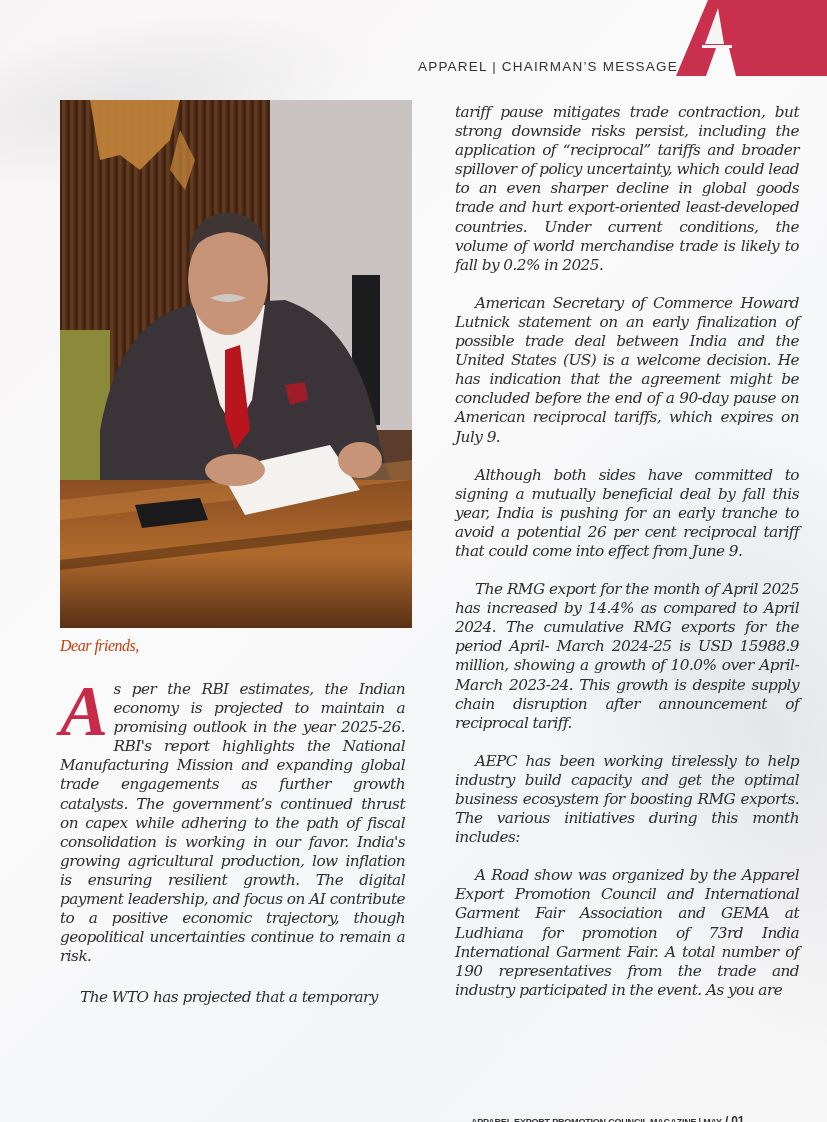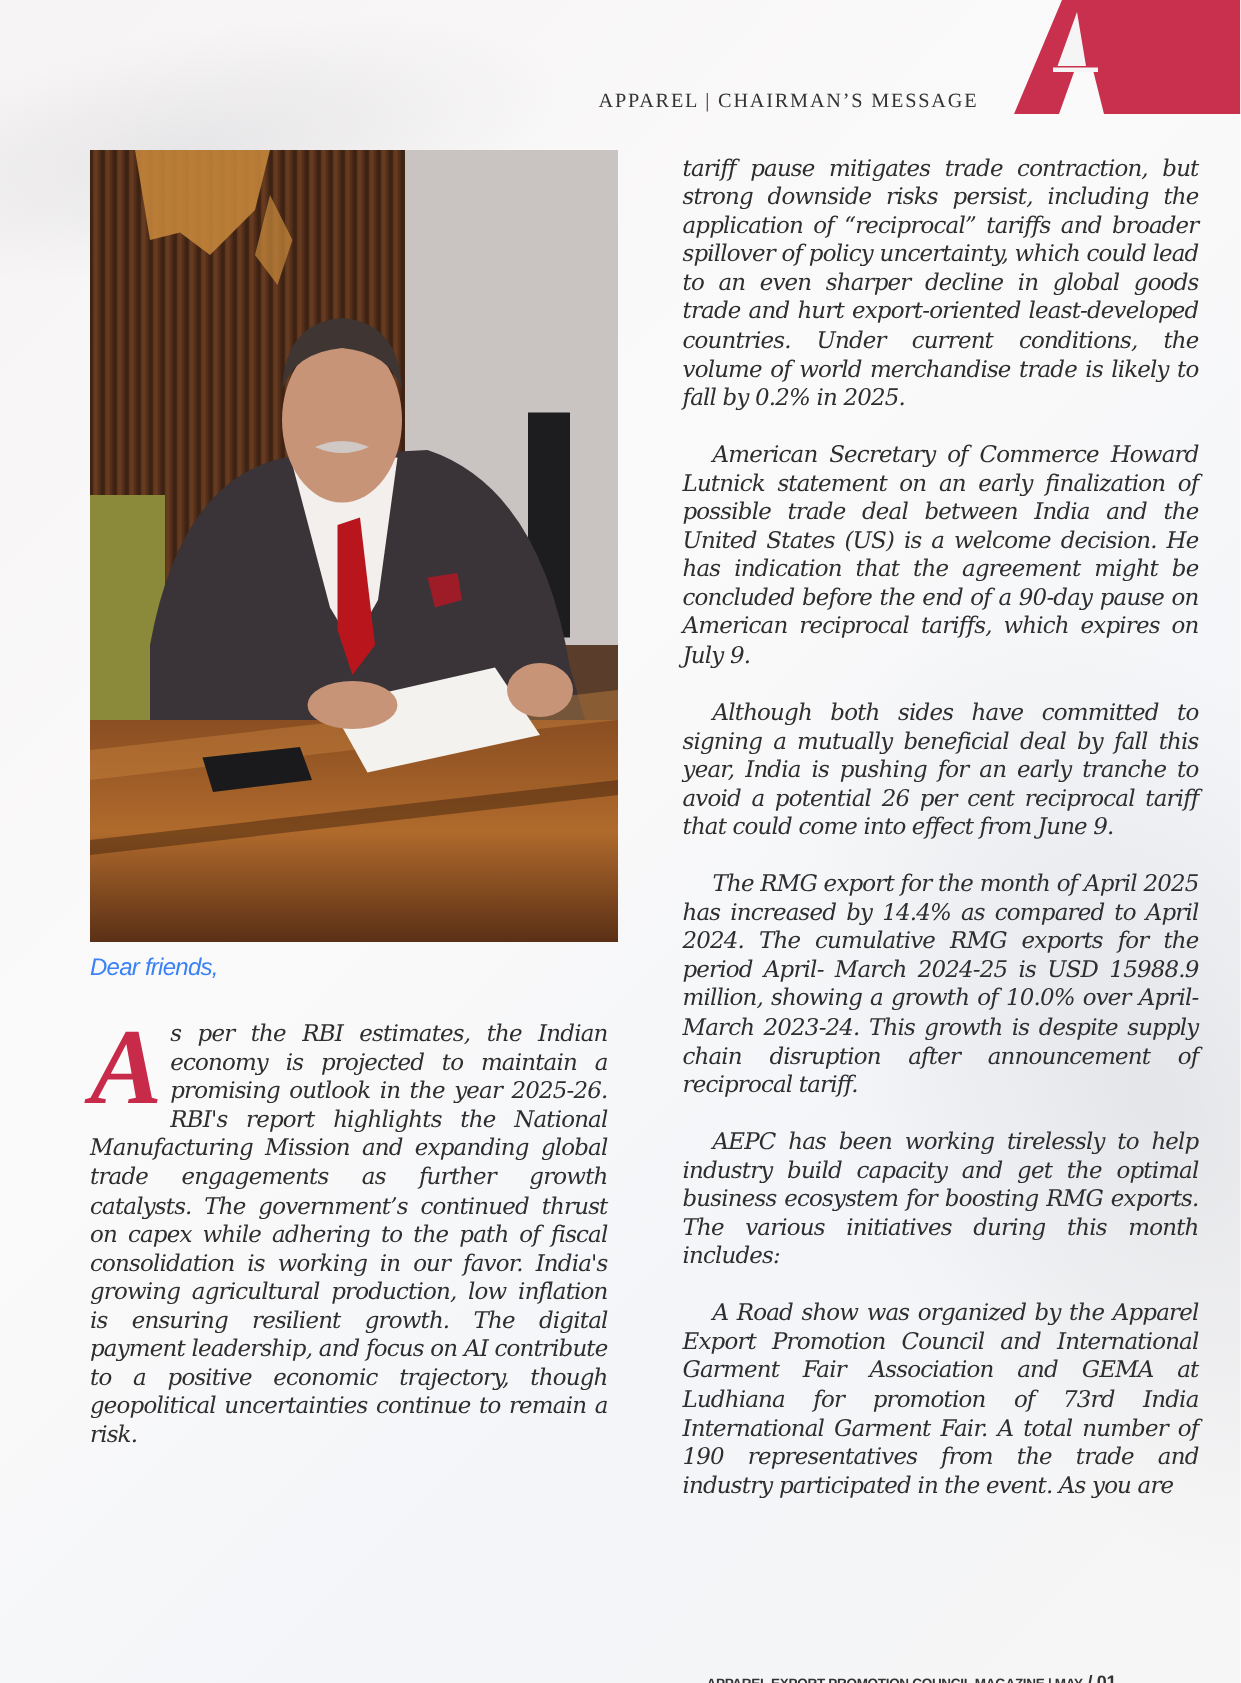--- a/index.html
+++ b/index.html
@@ -7,40 +7,40 @@
     width: 827px; height: 1122px; position: relative; overflow: hidden;
     background: linear-gradient(135deg, #f6f4f4 0%, #fbfafa 40%, #f3f5f8 70%, #f7f6f6 100%);
     font-family: "DejaVu Serif", serif;
     color: #2b2b2b;
   }
   .swirl {
     position: absolute; border-radius: 50%;
     background: radial-gradient(ellipse at center, rgba(200,200,205,0.35) 0%, rgba(230,230,235,0) 70%);
   }
   .header-title {
-    position: absolute; left: 399px; top: 59px;
-    font-family: Liberation Serif, serif; font-size: 13.5px; letter-spacing: 1.2px;
+    position: absolute; left: 418px; top: 59px;
+    font-family: Liberation Sans, sans-serif; font-size: 13.5px; letter-spacing: 1.2px;
     color: #333;
   }
   .logo-a { position: absolute; left: 676px; top: 0; width: 151px; height: 76px; }
   .photo {
     position: absolute; left: 60px; top: 100px; width: 352px; height: 528px; overflow: hidden;
     background: #5a3e2b;
   }
   .photo svg { width: 100%; height: 100%; display: block; }
   .text {
     position: absolute; font-style: italic; font-size: 15.3px; line-height: 19.1px;
     text-align: justify; color: #2e2e2e; font-family: "DejaVu Serif", serif;
     letter-spacing: -0.55px;
   }
   .text p { margin: 0 0 19px 0; text-indent: 20px; }
   .text p.noind { text-indent: 0; }
   .greeting {
     position: absolute; left: 60px; top: 637px; font-style: italic; font-size: 16px;
-    color: #3b82f6; font-family: Liberation Sans, sans-serif; letter-spacing: -0.5px;
+    color: #c2410c; font-family: Liberation Serif, serif; letter-spacing: -0.5px;
   }
   .dropcap {
     float: left; font-family: "Liberation Serif", serif; font-style: italic;
     font-size: 72px; line-height: 58px; color: #c82a4a; margin: 2px 6px 0 0; font-weight: bold;
   }
   .footer {
     position: absolute; left: 471px; top: 1114px;
     font-family: "Liberation Sans", sans-serif; font-weight: bold; font-size: 9px; color: #333;
     letter-spacing: -0.2px;
   }
@@ -100,20 +100,21 @@
     <ellipse cx="300" cy="360" rx="22" ry="18" fill="#c79477"></ellipse>
   </svg>
 </div>
 
 <div class="greeting">Dear friends,</div>
 
 <div class="text" style="left:60px; top:680px; width:345px;">
   <p class="noind">
     <span class="dropcap">A</span><span>s per the RBI estimates, the Indian economy is projected to maintain a promising outlook in the year 2025-26. RBI's report highlights the National Manufacturing Mission and expanding global trade engagements as further growth catalysts.  The government’s continued thrust on capex while adhering to the path of fiscal consolidation is working in our favor. India's growing agricultural production, low inflation is ensuring resilient growth. The digital payment leadership, and focus on AI contribute to a positive economic trajectory, though geopolitical uncertainties continue to remain a risk.</span>
   </p>
+  <p style="margin-top:22px;">The WTO has projected that a temporary</p>
 </div>
 
 <div class="text" style="left:423px; top:103px; width:344px;margin-left:32px;">
   <p class="noind">tariff pause mitigates trade contraction, but strong downside risks persist, including the application of “reciprocal” tariffs and broader spillover of policy uncertainty, which could lead to an even sharper decline in global goods trade and hurt export-oriented least-developed countries. Under current conditions, the volume of world merchandise trade is likely to fall by 0.2% in 2025.</p>
   <p>American Secretary of Commerce Howard Lutnick statement on an early finalization of possible trade deal between India and the United States (US) is a welcome decision.  He has indication that the agreement might be concluded before the end of a 90-day pause on American reciprocal tariffs, which expires on July 9.</p>
   <p>Although both sides have committed to signing a mutually beneficial deal by fall this year, India is pushing for an early tranche to avoid a potential 26 per cent reciprocal tariff that could come into effect from June 9.</p>
   <p>The RMG export for the month of April 2025 has increased by 14.4% as compared to April 2024. The cumulative RMG exports for the period April- March 2024-25 is USD 15988.9 million, showing a growth of 10.0% over April-March 2023-24. This growth is despite supply chain disruption after announcement of reciprocal tariff.</p>
   <p>AEPC has been working tirelessly to help industry build capacity and get the optimal business ecosystem for boosting RMG exports. The various initiatives during this month includes:</p>
   <p>A Road show was organized by the Apparel Export Promotion Council and International Garment Fair Association and GEMA at Ludhiana for promotion of 73rd India International Garment Fair. A total number of 190 representatives from the trade and industry participated in the event. As you are</p>
 </div>

